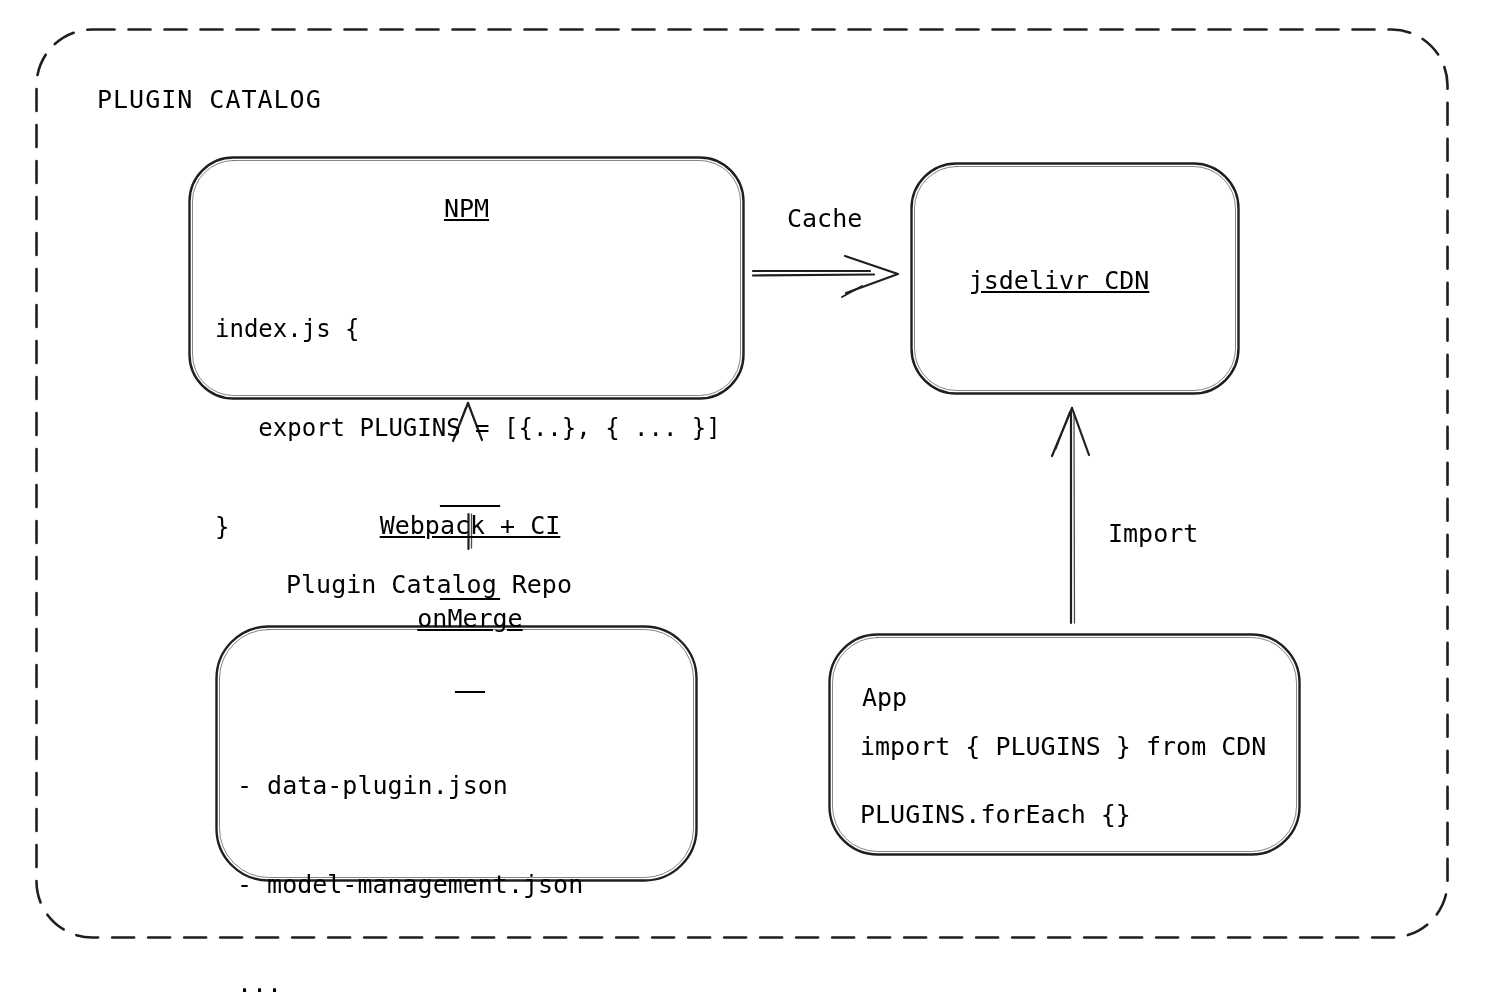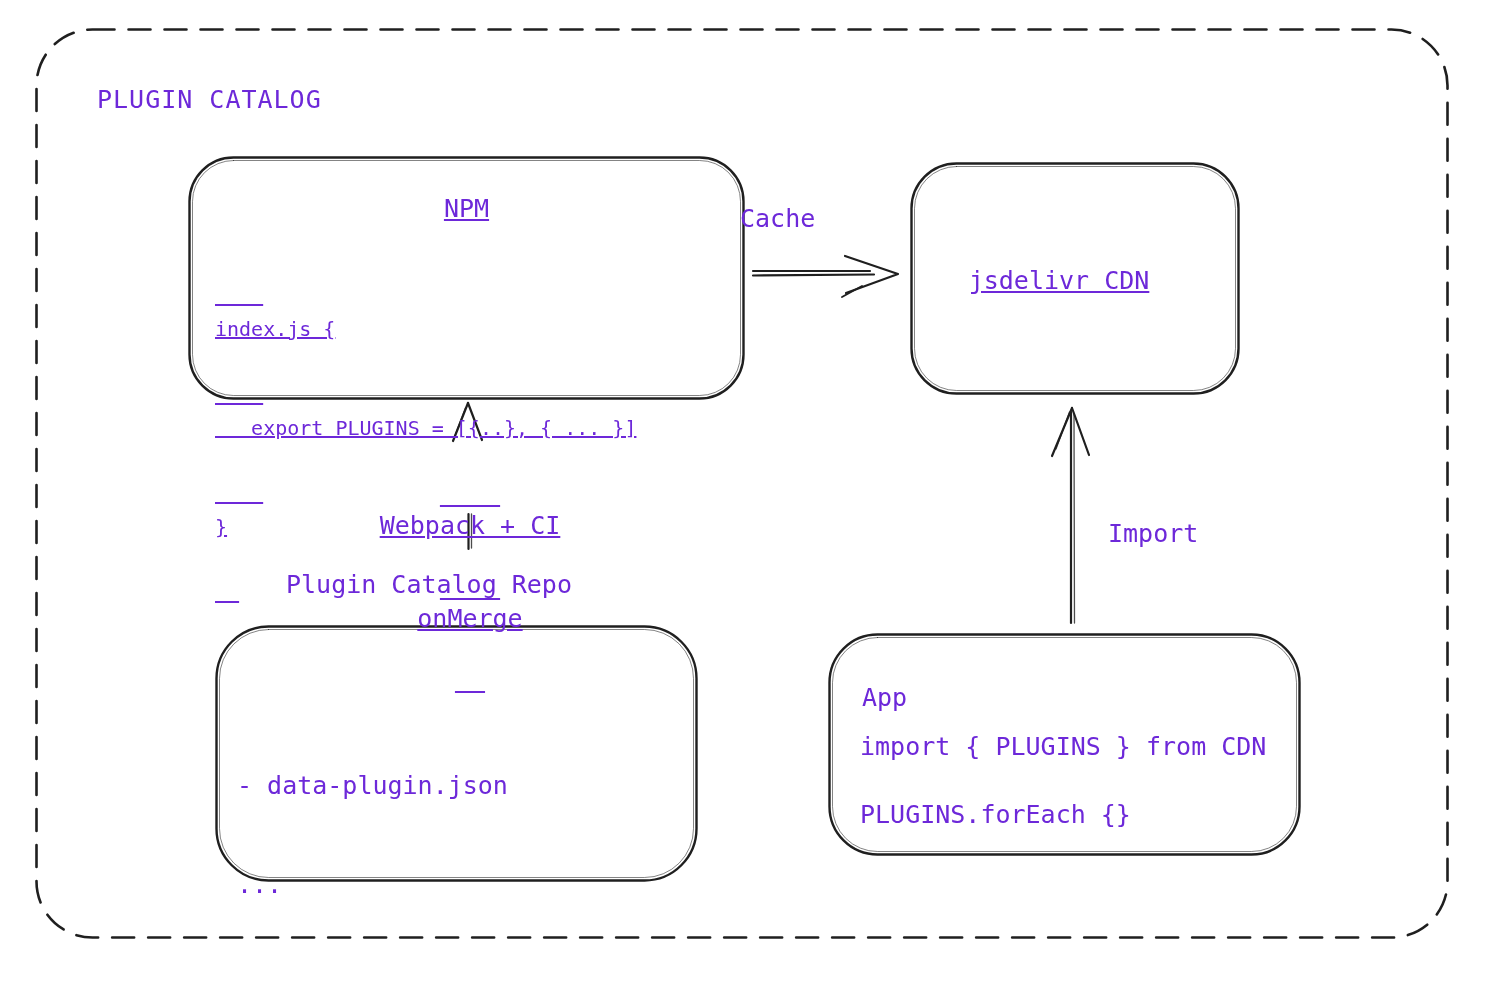--- a/index.html
+++ b/index.html
@@ -11,24 +11,24 @@
     overflow:hidden;
     font-family:"DejaVu Sans Mono","Liberation Mono",monospace;
     color:#1f1f1f;
   }
   .strokes { position:absolute; left:0; top:0; }
   .t {
     position:absolute;
     font-size:25px;
     line-height:33px;
     white-space:pre;
-    color:#6d28d9;
+    color:#000000;
   }
   .center { text-align:center;text-decoration:underline; }
-  .code { font-size:20px;text-decoration:underline; }
+  .code { font-size:24px; }
   .frame-title { letter-spacing:1px; }
 </style>
 </head>
 <body>
 
 <div class="canvas">
 
   <svg class="strokes" width="1506" height="1002" viewBox="0 0 1506 1002" fill="none" stroke="#1f1f1f" stroke-linecap="round" stroke-linejoin="round">
 
     <rect x="36.5" y="29.5" width="1411" height="908" rx="56" stroke-width="2.6" stroke-dasharray="22 14"></rect>
@@ -79,32 +79,33 @@
 
   <div class="t frame-title" style="left:97px; top:83px;">PLUGIN CATALOG</div>
 
   <div class="t center" style="left:189px; top:192px; width:555px;">NPM</div>
   <div class="t code" style="left:215px; top:247px; line-height:33px;">
     <div>index.js {</div>
     <div>   export PLUGINS = [{..}, { ... }]</div>
     <div>}</div>
   </div>
 
-  <div class="t" style="left:740px; top:202px;">Cache</div>
+  <div class="t" style="left:787px; top:202px;">Cache</div>
 
   <div class="t center" style="left:911px; top:264px; width:296px;">jsdelivr CDN</div>
 
   <div class="t center" style="left:340px; top:448px; width:260px; line-height:31px;">
     <div>Webpack + CI</div>
     <div>onMerge</div>
   </div>
 
   <div class="t" style="left:286px; top:568px;">Plugin Catalog Repo</div>
   <div class="t" style="left:237px; top:703px; line-height:33px;">
     <div>- data-plugin.json</div>
+    <div>- model-management.json</div>
     <div>...</div>
   </div>
 
   <div class="t" style="left:862px; top:681px;">App</div>
   <div class="t" style="left:860px; top:730px;">import { PLUGINS } from CDN</div>
   <div class="t" style="left:860px; top:798px;">PLUGINS.forEach {}</div>
 
   <div class="t" style="left:1108px; top:517px;">Import</div>
 
 </div>

